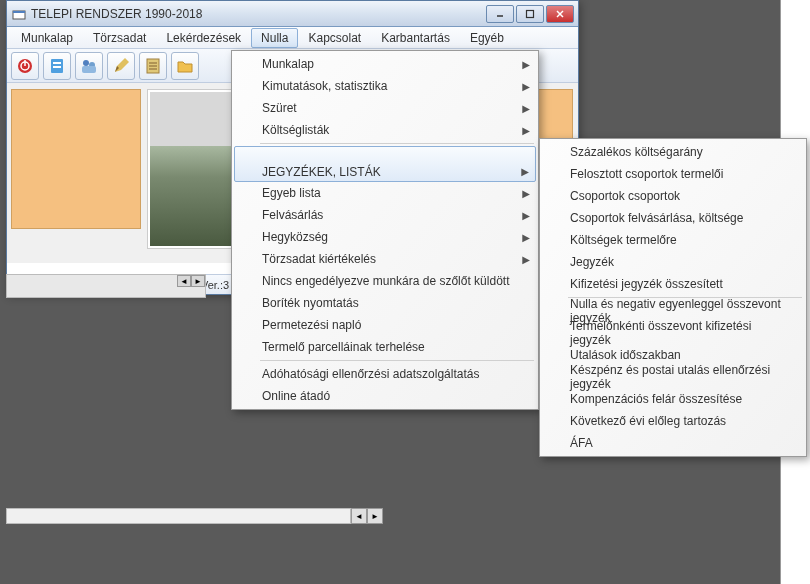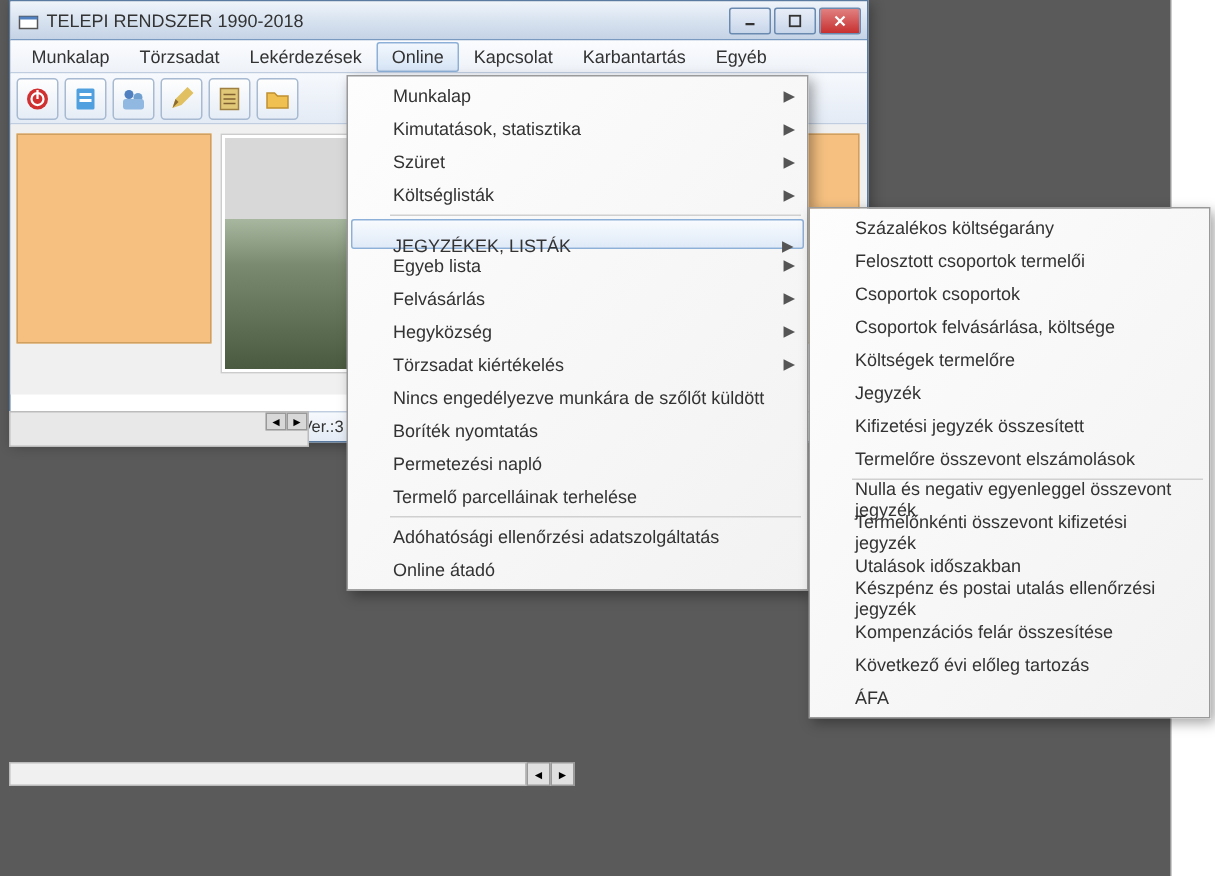--- a/index.html
+++ b/index.html
@@ -23,21 +23,21 @@
   .photo { width: 100%; height: 100%; background: linear-gradient(to bottom, #d8d8d8 0%, #d8d8d8 35%, #a8b8a0 35%, #7a8a70 55%, #4a5a40 100%); }
   .orange-panel-right { position: absolute; left: 266px; top: 6px; width: 300px; height: 140px; background: #f5c080; border: 1px solid #d0a060; }
   .scroll-arrow { position: absolute; width: 14px; height: 12px; background: #d8d8d8; border: 1px solid #999; display: flex; align-items: center; justify-content: center; font-size: 8px; }
   .status-bar { position: absolute; bottom: 0; left: 0; right: 0; height: 20px; background: linear-gradient(to bottom, #f6f9fd, #e4ebf5); border-top: 1px solid #c0cde0; display: flex; align-items: center; padding: 0 6px; font-size: 11px; color: #333; }
   .status-seg { margin-right: 6px; }
   .dropdown { position: absolute; background: linear-gradient(to right bottom, #fdfdfd, #f2f2f2); border: 1px solid #9a9a9a; box-shadow: 3px 3px 8px rgba(0,0,0,0.35); padding: 2px; }
   .dropdown-1 { left: 231px; top: 50px; width: 308px; }
   .dropdown-2 { left: 539px; top: 138px; width: 268px; }
   .dd-item { display: flex; align-items: center; height: 22px; padding: 0 18px 0 28px; font-size: 12px; color: #333; cursor: default; position: relative; border-radius: 2px; }
   .dd-item .arrow { position: absolute; right: 6px; font-size: 10px; color: #555; }
-  .dd-item.highlighted { background: linear-gradient(to bottom, #f8fbfe, #dfeaf8); border: 1px solid #8db0d8; padding: 15px 17px 0 27px; height: 20px; }
+  .dd-item.highlighted { background: linear-gradient(to bottom, #f8fbfe, #dfeaf8); border: 1px solid #8db0d8; padding: 15px 17px 0 27px; height: 36px; }
   .dd-sep { height: 1px; background: #d0d0d0; margin: 2px 2px 2px 26px; }
   .bottom-scroll { position: absolute; left: 6px; top: 508px; width: 377px; height: 16px; display: flex; }
   .bottom-scroll .track { flex: 1; background: #f0f0f0; border: 1px solid #bbb; }
   .bottom-scroll .arr { width: 16px; height: 16px; background: #e0e0e0; border: 1px solid #999; display: flex; align-items: center; justify-content: center; font-size: 8px; }
   .side-scroll-area { position: absolute; left: 6px; top: 274px; width: 200px; height: 24px; background: #e8e8e8; border: 1px solid #bbb; display: flex; justify-content: flex-end; }
   svg { display: block; }
 </style>
 </head>
 <body>
 
@@ -69,21 +69,21 @@
             <line x1="8" y1="2" x2="2" y2="8" stroke="#fff" stroke-width="1.5"></line>
           </svg>
         </div>
     </div>
   </div>
 
   <div class="menu-bar" id="menu-bar">
       <div class="menu-item">Munkalap</div>
       <div class="menu-item">Törzsadat</div>
       <div class="menu-item">Lekérdezések</div>
-      <div class="menu-item active">Online</div>
+      <div class="menu-item active">Nulla</div>
       <div class="menu-item">Kapcsolat</div>
       <div class="menu-item">Karbantartás</div>
       <div class="menu-item">Egyéb</div>
     </div>
 
   <div class="toolbar">
     <div class="tool-btn">
         <svg width="20" height="20">
           <circle cx="10" cy="10" r="7" fill="#d03030"></circle>
           <circle cx="10" cy="10" r="4" fill="none" stroke="#fff" stroke-width="1.5"></circle>
@@ -217,23 +217,20 @@
       <span>Csoportok felvásárlása, költsége</span>
     </div>
     <div class="dd-item">
       <span>Költségek termelőre</span>
     </div>
     <div class="dd-item">
       <span>Jegyzék</span>
     </div>
     <div class="dd-item">
       <span>Kifizetési jegyzék összesített</span>
-    </div>
-    <div class="dd-item">
-      <span>Termelőre összevont elszámolások</span>
     </div>
     <div class="dd-sep"></div>
     <div class="dd-item">
       <span>Nulla és negativ egyenleggel összevont jegyzék</span>
     </div>
     <div class="dd-item">
       <span>Termelőnkénti összevont kifizetési jegyzék</span>
     </div>
     <div class="dd-item">
       <span>Utalások időszakban</span>

